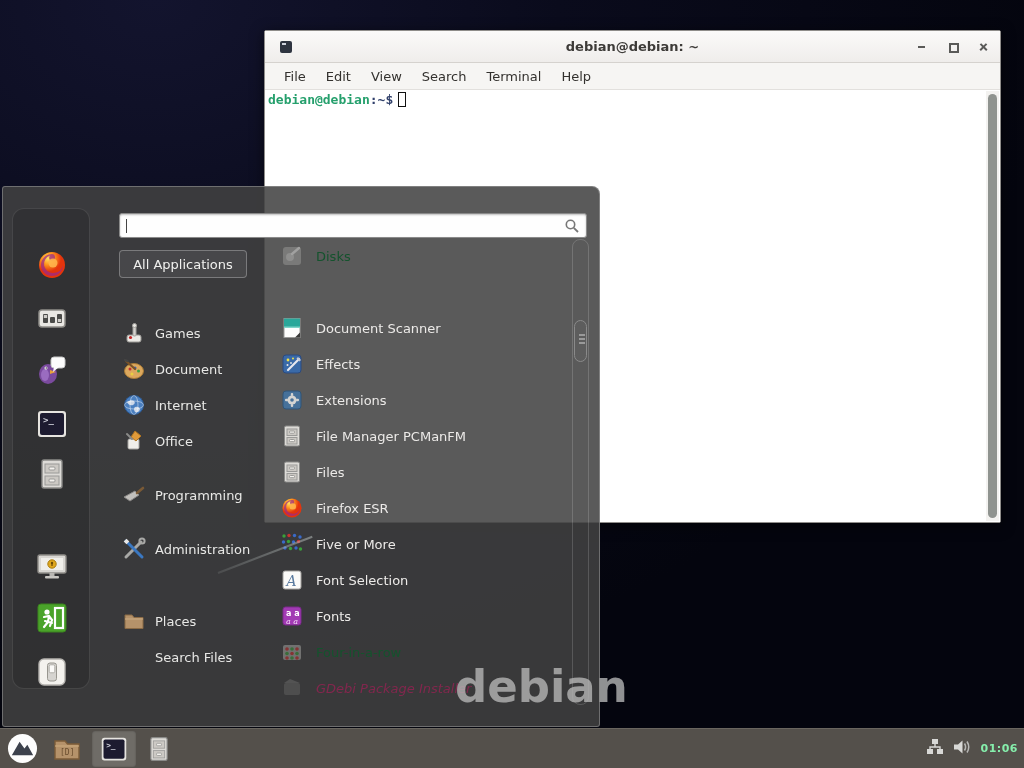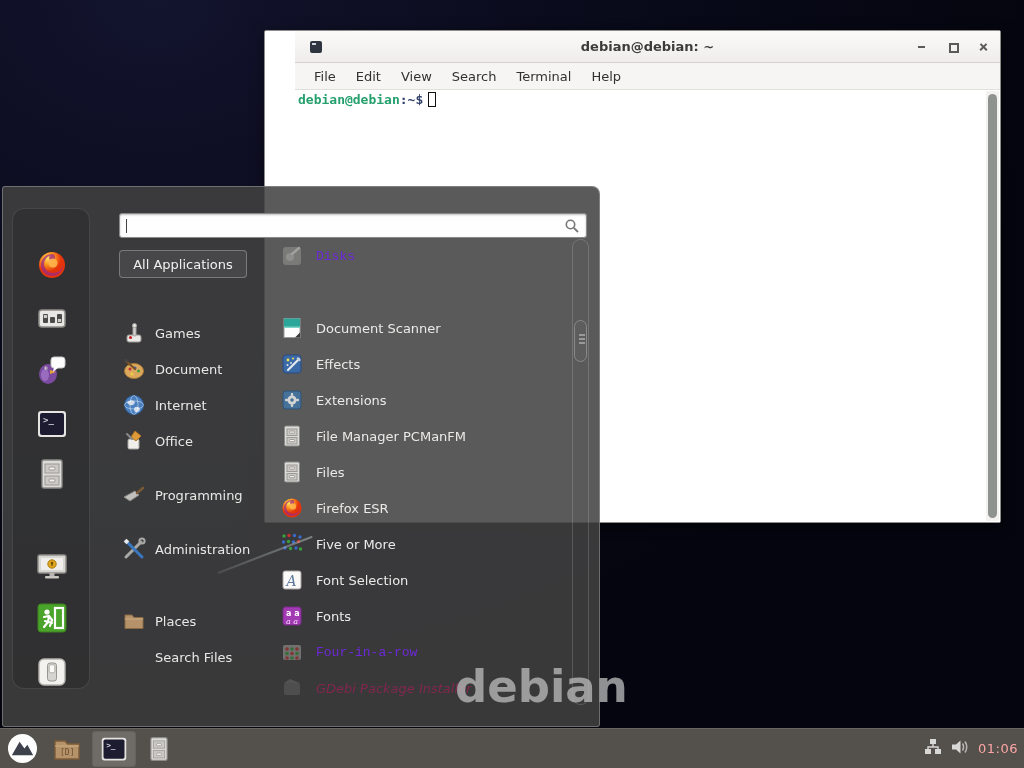--- a/index.html
+++ b/index.html
@@ -8,21 +8,21 @@
          background:radial-gradient(ellipse 900px 700px at 15% 0%, #13142e 0%, #0a0b1c 45%, #04050e 100%); }
 
   
   .desktop { position:absolute; inset:0; }
   .watermark { position:absolute; left:455px; top:660px; z-index:15;
     font-size:45px; font-weight:600; letter-spacing:0px; color:rgba(185,185,185,0.78); }
 
   
   .term { position:absolute; left:264px; top:30px; width:737px; height:493px; z-index:5;
           border:1px solid #8f8d8a; border-radius:2px; box-shadow:0 3px 14px rgba(0,0,0,.55);
-          background:#fff; display:flex; flex-direction:column;padding-left:30px; }
+          background:#fff; display:flex; flex-direction:column; }
   .term-titlebar { height:32px; background:linear-gradient(#fbfaf9,#efedeb); border-bottom:1px solid #d5d2ce;
           display:flex; align-items:center; position:relative; }
   .term-title { position:absolute; left:0; right:0; text-align:center; font-size:13px; font-weight:bold; color:#3d3b38; }
   .term-appicon { width:12px; height:12px; margin-left:15px; background:#2e3440; border-radius:2px; position:relative; z-index:1; }
   .term-appicon::after{ content:""; position:absolute; left:2px; top:2px; width:4px; height:2px; background:#cfd3dc; }
   .term-controls { position:absolute; right:12px; display:flex; gap:22px; align-items:center; }
   .wc { width:9px; height:9px; position:relative; cursor:default; }
   .wc-min::after { content:""; position:absolute; left:1px; top:4px; width:7px; height:2px; background:#5a5a58; }
   .wc-max::after { content:""; position:absolute; left:1px; top:1px; width:6px; height:6px; border:2px solid #5a5a58; }
   .wc-close::before,.wc-close::after { content:""; position:absolute; left:0; top:3.5px; width:9px; height:2.4px; background:#5a5a58; }
@@ -56,40 +56,40 @@
              color:#f0f0ee; font-size:13px; display:flex; align-items:center; justify-content:center; }
 
   .cat-row { position:absolute; left:119px; width:150px; height:32px; display:flex; align-items:center; gap:9px;
              color:#e8e8e6; font-size:13px; }
   .cat-row .ic { width:24px; height:24px; flex:0 0 24px; }
   .cat-row.noicon { padding-left:33px; }
 
   .app-row { position:absolute; left:277px; width:280px; height:34px; display:flex; align-items:center; gap:12px;
              color:#eceae8; font-size:13px; }
   .app-row .ic { width:24px; height:24px; flex:0 0 24px; }
-  .app-row.disabled { color:#6d28d9;font-family:Liberation Mono, monospace; }
+  .app-row.disabled { color:#14532d; }
   .app-row.faded { color:#be185d; opacity:.55;font-style:italic; }
 
   .menu-scroll-track { position:absolute; left:569px; top:52px; width:17px; height:466px;
              border:1px solid rgba(255,255,255,0.16); border-radius:8px; }
   .menu-scroll-thumb { position:absolute; left:1px; width:13px; top:80px; height:42px;
              background:#5d5d5d; border:1px solid #8a8a8a; border-radius:7px; }
   .grip { position:absolute; left:3.5px; width:6px; height:1.6px; background:#9a9a9a; }
 
   .mouse-trail { position:absolute; left:218px; top:572px; width:101px; height:2px; z-index:16;
              background:linear-gradient(90deg, rgba(180,188,186,0.15), rgba(190,198,196,0.5));
              transform:rotate(-21deg); transform-origin:left center; }
 
   
   .taskbar { position:absolute; left:0; bottom:0; width:1024px; height:40px; background:#54504b; z-index:20;
              border-top:1px solid #6a665f; display:flex; align-items:center; }
   .tb-btn { height:36px; display:flex; align-items:center; justify-content:center; margin-left:6px; padding:0 4px; border-radius:3px; }
   .tb-btn.active { background:rgba(255,255,255,0.16); box-shadow:inset 0 0 2px rgba(0,0,0,.3); padding:0 8px; }
   .tb-right { position:absolute; right:6px; display:flex; align-items:center; gap:9px; }
-  .tb-clock { color:#fca5a5; font-size:13px; font-weight:normal; letter-spacing:.5px; }
+  .tb-clock { color:#86efac; font-size:11px; font-weight:bold; letter-spacing:.5px; }
 </style>
 </head>
 <body>
 
 <div class="desktop">
 
   <div class="term">
     <div class="term-titlebar">
       <div class="term-appicon"></div>
       <div class="term-title">debian@debian: ~</div>

